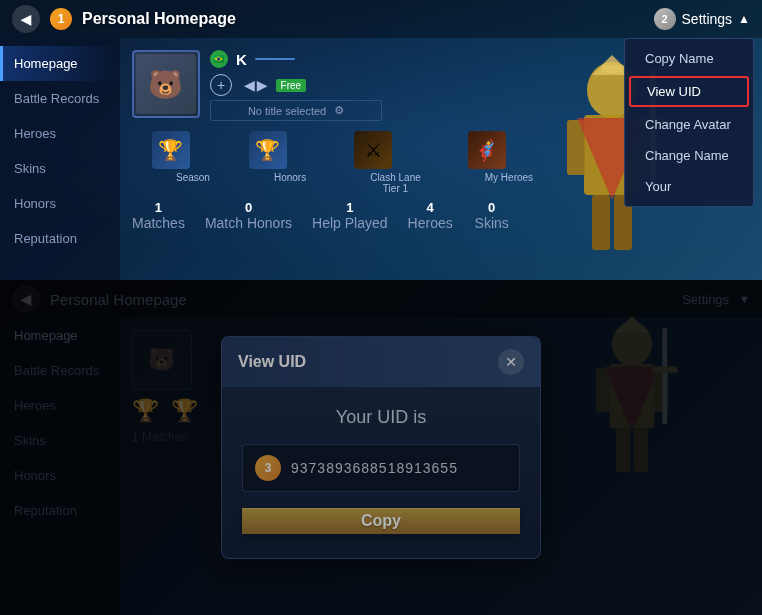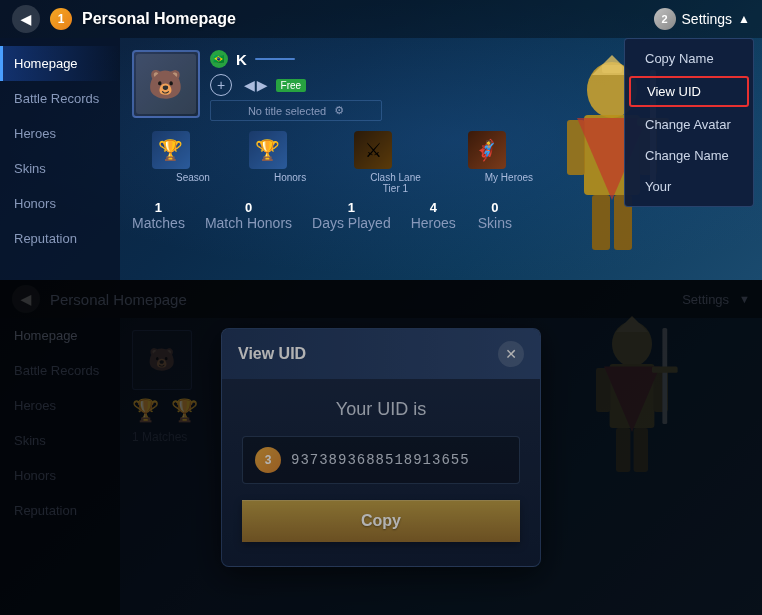--- a/index.html
+++ b/index.html
@@ -482,28 +482,28 @@
       justify-content: center;
       color: #fff;
       font-size: 12px;
       font-weight: bold;
       flex-shrink: 0;
     }
 
     .uid-value {
       color: #ccd6e8;
       font-size: 14px;
-      font-family: Liberation Mono, monospace;
+      font-family: Liberation Sans, sans-serif;
       letter-spacing: 1px;
     }
 
     .copy-btn {
       display: block;
       width: 100%;
-      padding: 12px;
+      padding: 4px;
       background: linear-gradient(180deg, #c8a030 0%, #a07020 100%);
       border: none;
       border-radius: 0;
       color: #fff;
       font-size: 16px;
       font-weight: bold;
       text-align: center;
       cursor: pointer;
       text-shadow: 0 1px 2px rgba(0,0,0,0.4);
       box-shadow: 0 3px 8px rgba(0,0,0,0.3), inset 0 1px 0 rgba(255,255,255,0.2);
@@ -652,21 +652,21 @@
         <div class="stat-num-item">
           <span class="stat-num">1</span>
           <span class="stat-num-label">Matches</span>
         </div>
         <div class="stat-num-item">
           <span class="stat-num">0</span>
           <span class="stat-num-label">Match Honors</span>
         </div>
         <div class="stat-num-item">
           <span class="stat-num">1</span>
-          <span class="stat-num-label">Days Played</span>
+          <span class="stat-num-label">Help Played</span>
         </div>
         <div class="stat-num-item">
           <span class="stat-num">4</span>
           <span class="stat-num-label">Heroes</span>
         </div>
         <div class="stat-num-item">
           <span class="stat-num">0</span>
           <span class="stat-num-label">Skins</span>
         </div>
       </div>

